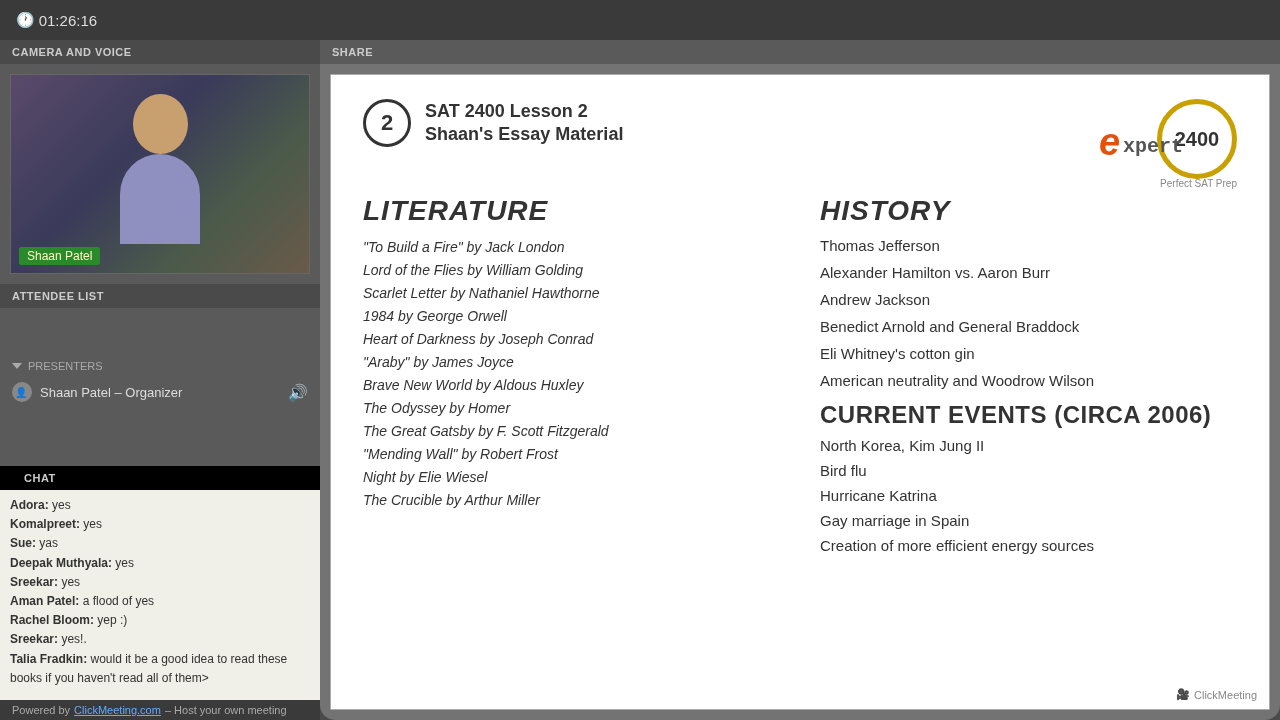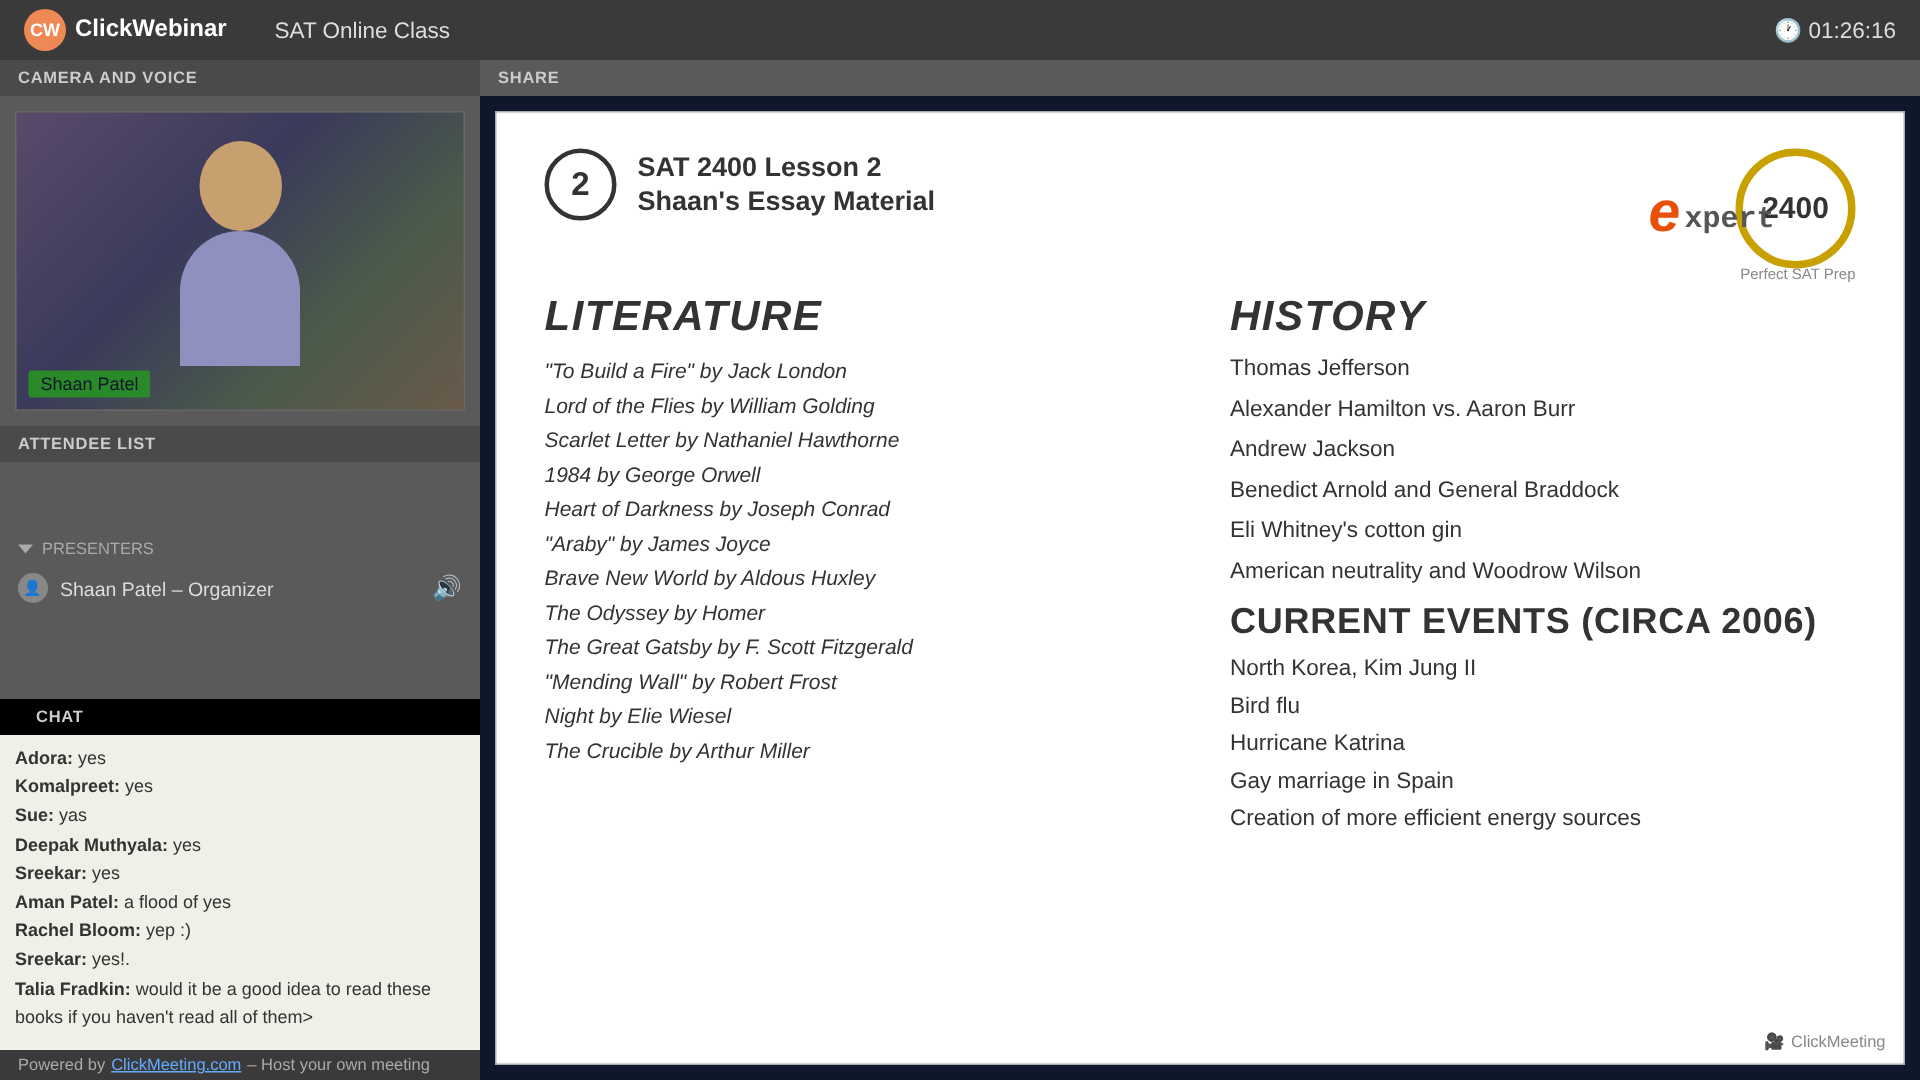--- a/index.html
+++ b/index.html
@@ -57,21 +57,21 @@
       position: relative;
     }
     .person-body {
       width: 80px; height: 90px;
       background: #9090c0;
       border-radius: 40px 40px 0 0;
       margin: 0 auto;
     }
     #name-badge {
       position: absolute; bottom: 8px; left: 8px;
-      background: #2a8a2a; color: #0f172a; font-size: 12px;
+      background: #2a8a2a; color: #fef9c3; font-size: 12px;
       padding: 2px 8px; border-radius: 2px;
     }
 
     
     #attendee-section { flex: 0 0 auto; }
     #attendee-header {
       background: #4a4a4a; color: #ccc; font-size: 11px; font-weight: bold;
       padding: 6px 12px; letter-spacing: 0.5px;
     }
     #presenters-label {
@@ -105,21 +105,21 @@
     .chat-text { color: #333; }
 
     
     #bottom-bar {
       background: #3a3a3a; color: #aaa; font-size: 11px;
       padding: 4px 12px; display: flex; align-items: center; gap: 4px;
     }
     #bottom-bar a { color: #6af; text-decoration: underline; }
 
     
-    #share-panel { flex: 1; background: #0f172a; display: flex; flex-direction: column; }
+    #share-panel { flex: 1; background: #737373; display: flex; flex-direction: column; border-radius: 15px; }
     #share-header {
       background: #5a5a5a; color: #ccc; font-size: 11px; font-weight: bold;
       padding: 6px 12px; letter-spacing: 0.5px;
     }
     #slide-container {
       flex: 1; background: white; margin: 10px; border: 1px solid #aaa;
       overflow: hidden; position: relative;
     }
     #slide-inner {
       padding: 24px 32px;
@@ -166,27 +166,20 @@
 
     .clickmeeting-watermark {
       position: absolute; bottom: 8px; right: 12px;
       color: #888; font-size: 11px; display: flex; align-items: center; gap: 4px;
     }
   </style>
 </head>
 <body>
 
 <div id="topbar">
-  <div id="topbar-left">
-    <div id="logo">
-      <div class="logo-icon">CW</div>
-      <span>ClickWebinar</span>
-    </div>
-    <span id="class-title">SAT Online Class</span>
-  </div>
   <div id="timer">
     <span>🕐</span>
     <span>01:26:16</span>
   </div>
 </div>
 
 <div id="main">
 
   <div id="left-panel">
 

